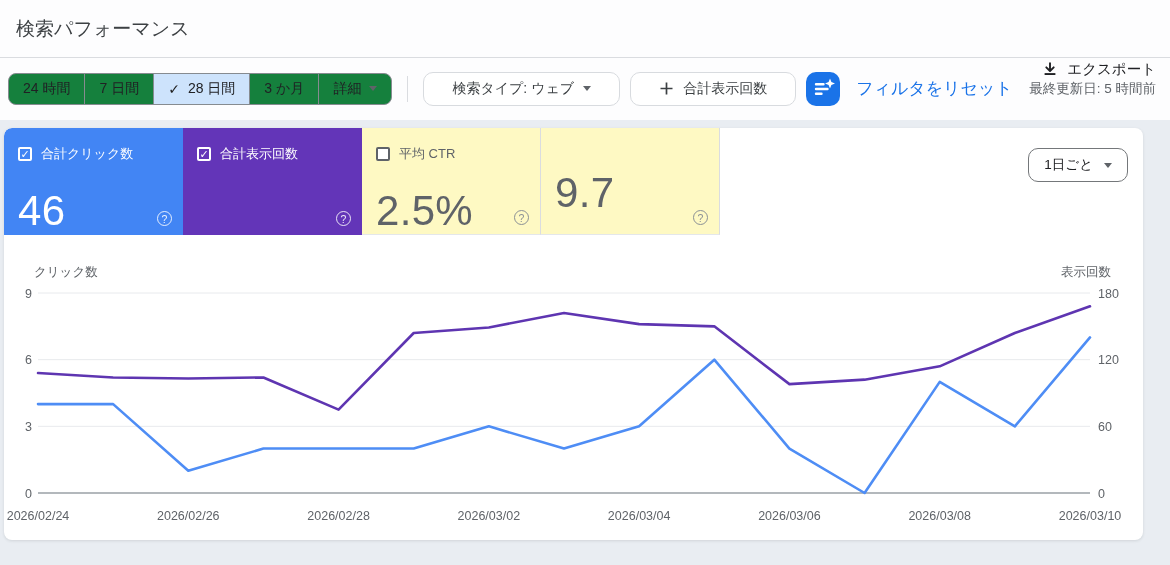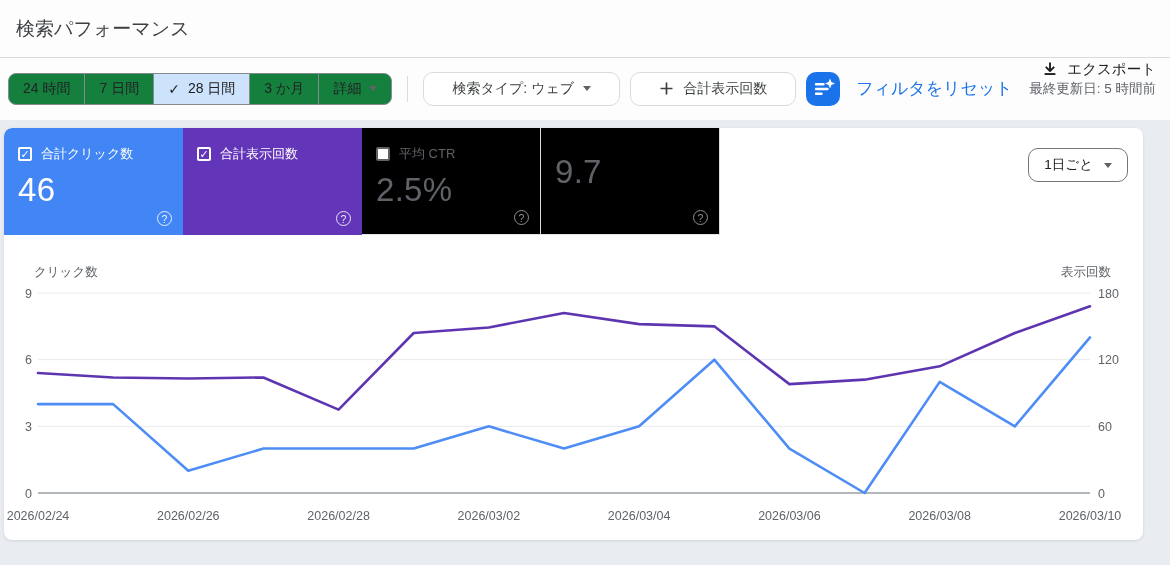--- a/index.html
+++ b/index.html
@@ -30,30 +30,30 @@
   .pill-button { display:flex; align-items:center; gap:9px; height:34px; padding:0 28px;
     border:1px solid #d8dbdf; border-radius:10px; background:#fff; font-size:14px; color:#3c4043; cursor:pointer; margin-right:10px; white-space:nowrap; }
   .icon-button-blue { width:34px; height:34px; border-radius:10px; background:#1a73e8;
     display:flex; align-items:center; justify-content:center; cursor:pointer; margin-right:16px; }
   .reset-link { color:#1a73e8; font-size:17px; font-weight:500; cursor:pointer; white-space:nowrap; }
   .last-updated { position:absolute; right:14px; top:50%; transform:translateY(-50%); font-size:13.5px; color:#5f6368; }
   
   .main-card { position:absolute; left:4px; top:128px; width:1139px; height:412px;
     background:#fff; border-radius:8px; box-shadow:0 1px 3px rgba(60,64,67,.14); overflow:hidden; }
   .metrics-row { position:absolute; top:0; left:0; display:flex; z-index:2; }
-  .metric { width:179px; height:107px; position:relative; padding:17px 0 0 14px; background:#000000; cursor:pointer; }
+  .metric { width:179px; height:107px; position:relative; padding:17px 0 0 14px; background:#fef9c3; cursor:pointer; }
   .metric.white-tile { border-right:1px solid #dadce0; border-bottom:1px solid #e4e7ea; }
   .metric-label { display:flex; align-items:center; gap:9px; font-size:13px; }
   .metric.colored .metric-label { color:#fff; }
   .metric.white-tile .metric-label { color:#5f6368; }
   .checkbox { width:14px; height:14px; border-radius:2px; display:flex; align-items:center; justify-content:center;
     font-size:11px; line-height:1; flex:none; }
   .metric.colored .checkbox { border:2px solid #fff; color:#fff; }
   .metric.white-tile .checkbox { border:2px solid #5f6368; background:#fff; color:transparent; }
-  .metric-value { margin-top:8px; font-size:33px; letter-spacing:.3px; }
+  .metric-value { margin-top:24px; font-size:42px; letter-spacing:.3px; }
   .metric.colored .metric-value { color:#fff; }
   .metric.white-tile .metric-value { color:#5f6368; }
   .help-icon { position:absolute; right:11px; bottom:9px; width:15px; height:15px; border-radius:50%;
     font-size:10.5px; display:flex; align-items:center; justify-content:center; cursor:pointer; }
   .metric.colored .help-icon { border:1.5px solid rgba(255,255,255,.85); color:rgba(255,255,255,.9); }
   .metric.white-tile .help-icon { border:1.5px solid #8a9095; color:#8a9095; }
   .granularity { position:absolute; top:20px; right:15px; height:34px; padding:0 15px;
     display:flex; align-items:center; gap:11px; border:1px solid #74777a; border-radius:10px;
     background:#fff; font-size:13.5px; color:#202124; cursor:pointer; z-index:3; }
   

